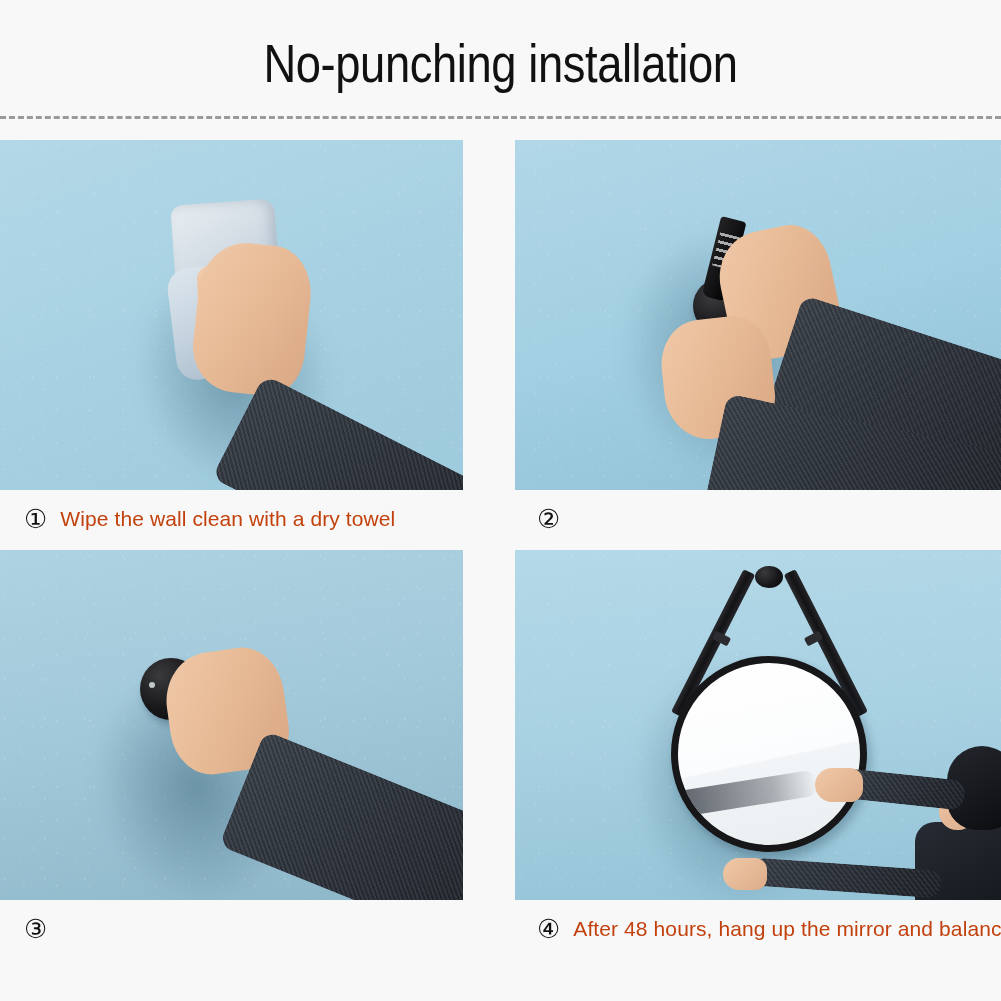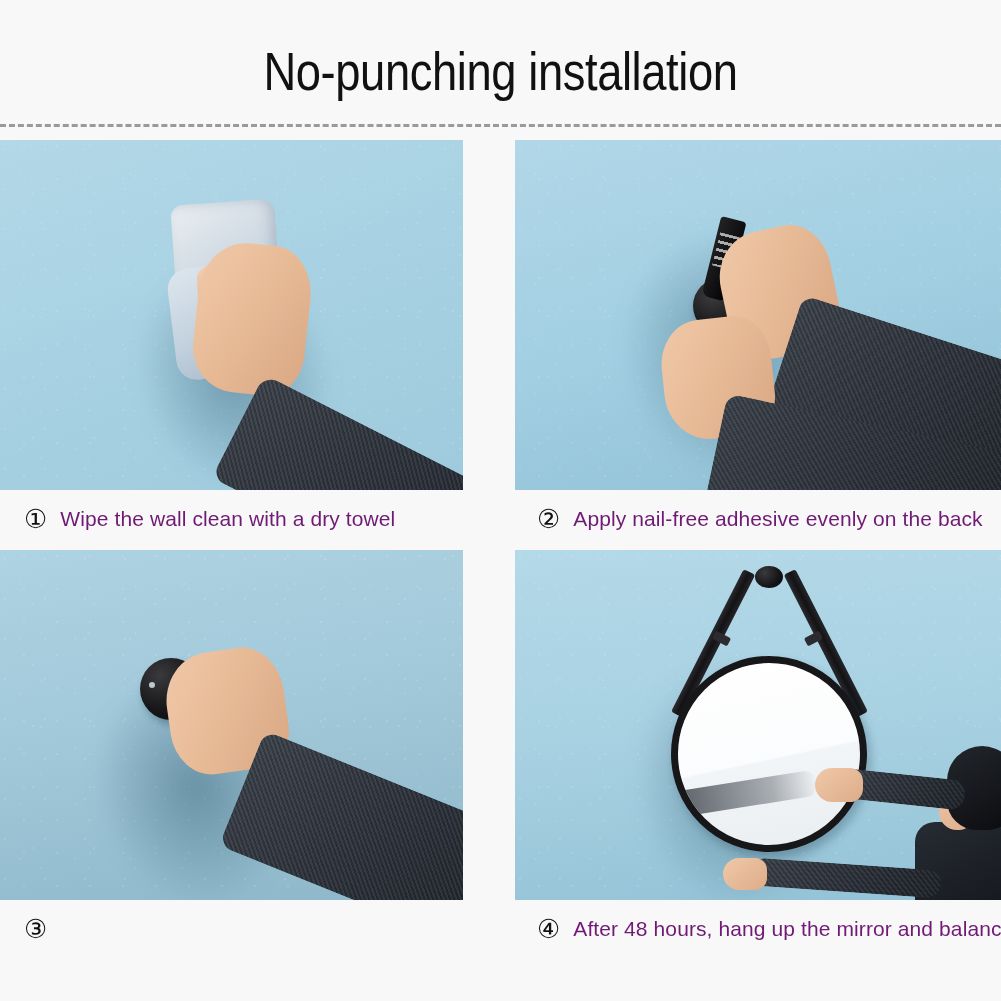--- a/index.html
+++ b/index.html
@@ -18,21 +18,21 @@
   .page {
     position: relative;
     width: 1001px;
     height: 1001px;
     background: #f8f8f8;
   }
 
   
   .header {
     position: absolute;
-    top: 8px;
+    top: 0;
     left: 0;
     width: 895px;
     height: 118px;
     text-decoration: underline;
   }
   .page-title {
     position: absolute;
     top: 36px;
     left: 0;
     width: 1001px;
@@ -99,21 +99,21 @@
     font-size: 26px;
     line-height: 1;
     color: #111111;
     margin-right: 13px;
     flex: 0 0 auto;
   }
   .caption-text {
     font-family: "Liberation Sans", "DejaVu Sans", sans-serif;
     font-size: 21px;
     font-weight: 400;
-    color: #701a75;
+    color: #c2410c;
     letter-spacing: 0.1px;
     white-space: nowrap;
   }
 
   
   .wall {
     position: absolute;
     inset: 0;
   }
   .wall-a { background: linear-gradient(160deg,#b3d8e7 0%, #a8d2e3 45%, #9ecadd 100%); }
@@ -428,21 +428,20 @@
         <div class="p2-tube">
           <div class="p2-tube-label"></div>
         </div>
         <div class="p2-hand-upper skin"></div>
         <div class="p2-arm-upper sleeve"></div>
         <div class="p2-hand-lower skin"></div>
         <div class="p2-arm-lower sleeve"></div>
       </div>
       <div class="caption">
         <span class="step-num">②</span>
-        <span class="caption-text">Apply nail-free adhesive evenly on the back</span>
       </div>
     </div>
 
     <div class="step step-r2c1">
       <div class="photo">
         <div class="wall wall-c"></div>
         <div class="grain"></div>
         <div class="soft-shadow p3-shadow"></div>
         <div class="p3-disc"></div>
         <div class="p3-hand skin"></div>

